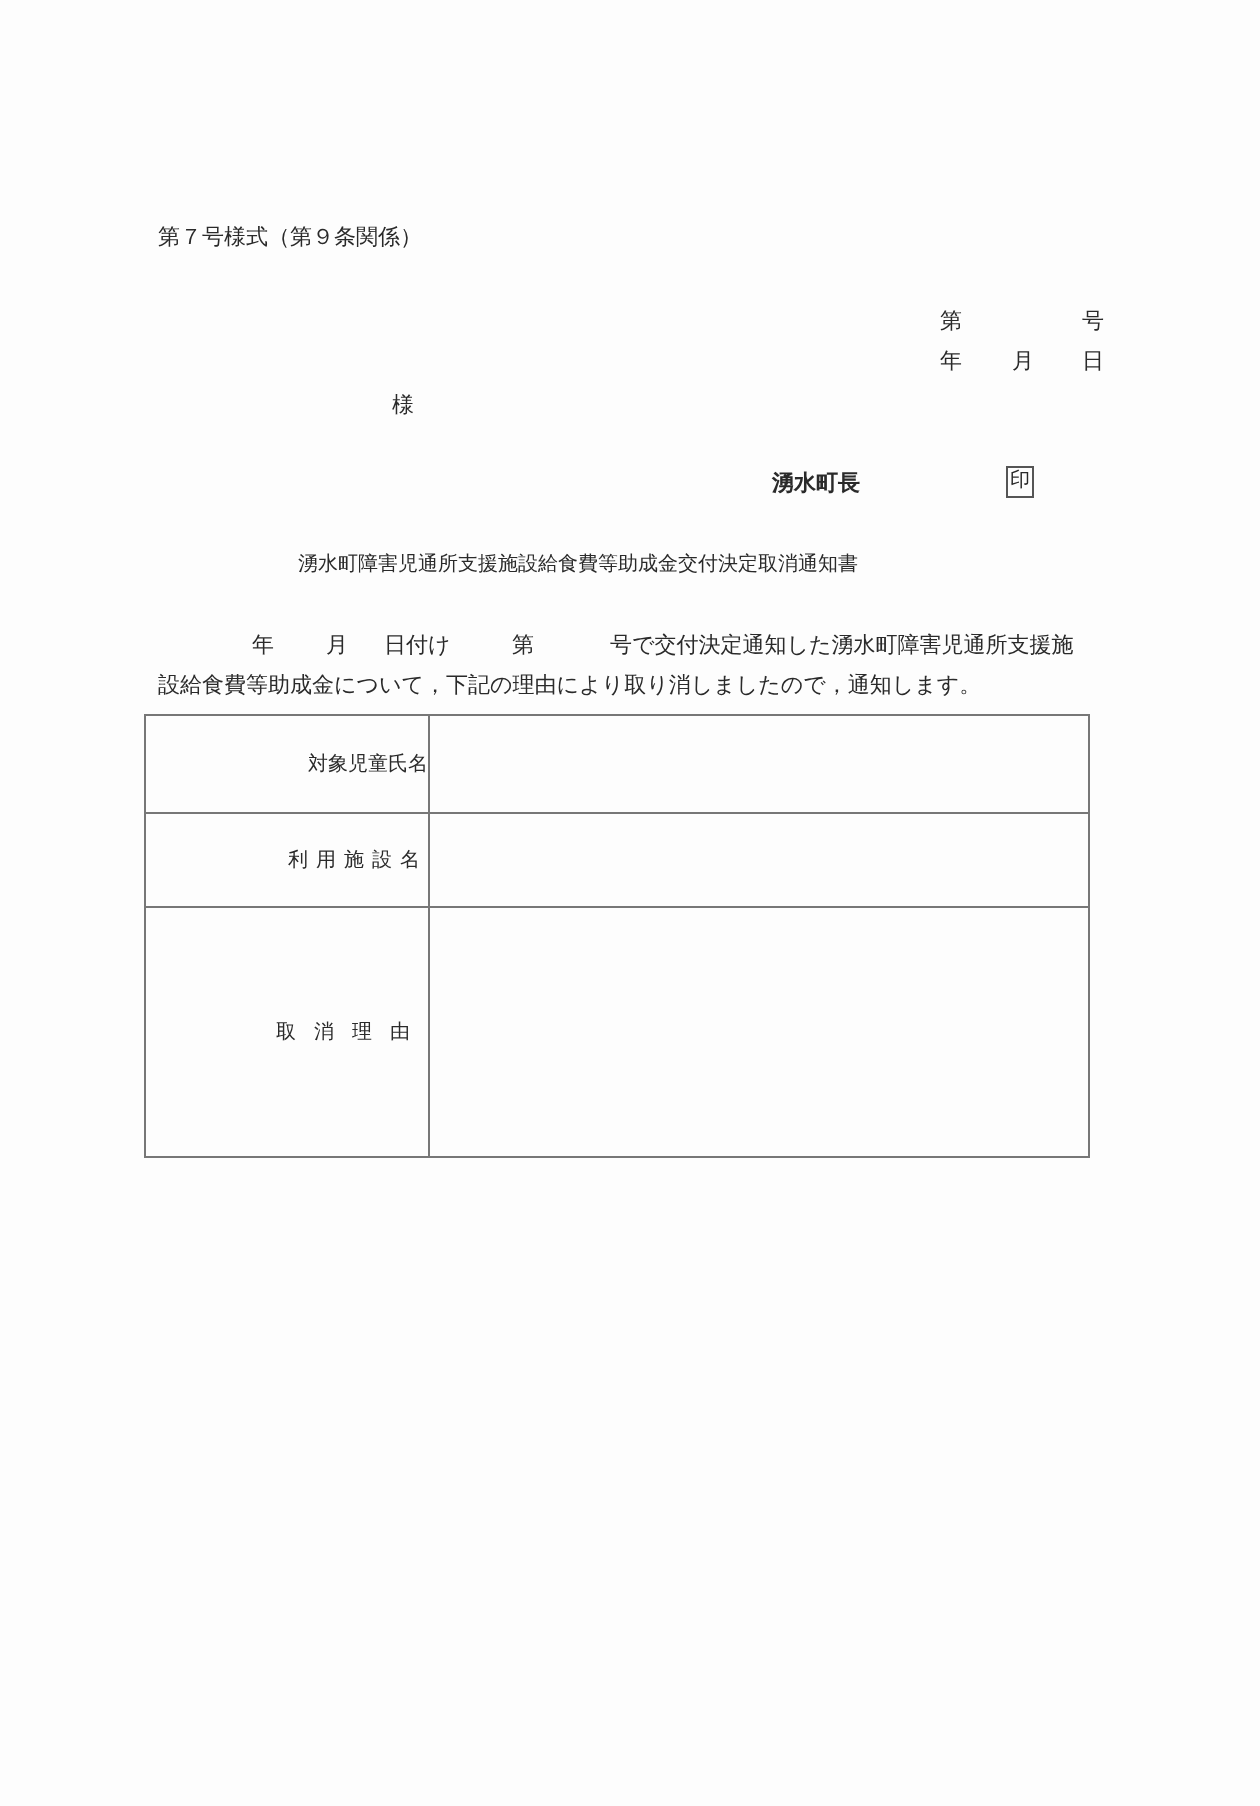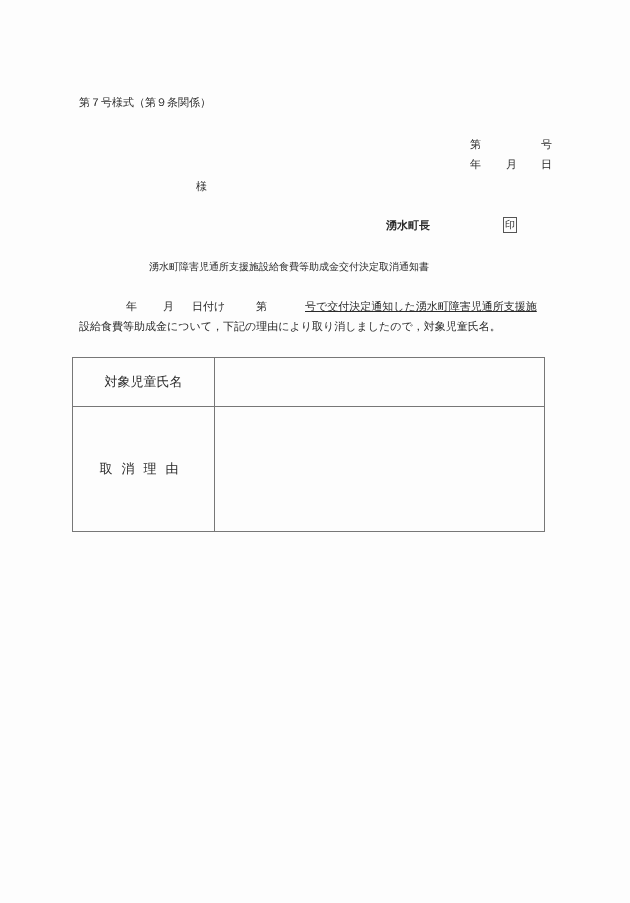--- a/index.html
+++ b/index.html
@@ -9,21 +9,21 @@
     }
     body {
       width: 630px;
       height: 903px;
       position: relative;
       overflow: hidden;
       font-family: "DejaVu Serif", "Liberation Serif", serif;
       color: #2a2a2a;
       font-size: 11px;
     }
-    .abs { position: absolute; white-space: nowrap; line-height: 1; }
+    .abs { position: absolute; white-space: nowrap; line-height: 1; margin-top: 16px; }
 
     .form-number { left: 79px; top: 97px; }
 
     .issue-no-dai { left: 470px; top: 139px; }
     .issue-no-go  { left: 541px; top: 139px; }
     .date-nen { left: 470px; top: 159px; }
     .date-tsuki { left: 506px; top: 159px; }
     .date-hi { left: 541px; top: 159px; }
 
     .addressee { left: 196px; top: 181px; }
@@ -37,40 +37,40 @@
       line-height: 14px;
       text-align: center;
     }
 
     .doc-title { left: 149px; top: 262px; font-size: 10px; }
 
     .body-nen { left: 126px; top: 301px; }
     .body-tsuki { left: 163px; top: 301px; }
     .body-hitsuke { left: 192px; top: 301px; }
     .body-dai { left: 256px; top: 301px; }
-    .body-rest1 { left: 305px; top: 301px; text-decoration: underline; }
+    .body-rest1 { left: 305px; top: 301px; }
     .body-line2 { left: 79px; top: 321px; }
 
     .form-table {
       position: absolute;
       left: 72px;
       top: 357px;
       width: 473px;
       border-collapse: collapse;
       table-layout: fixed;
     }
     .form-table td {
       border: 1px solid #777;
       padding: 0;
       vertical-align: middle;
     }
     .form-table td.label {
       width: 141px;
-      text-align: center;
-      font-size: 13px;
+      text-align: right;
+      font-size: 10px;
     }
     .form-table td.value { background: #fdfdfd; }
     .row1 td { height: 48px; }
     .row2 td { height: 46px; }
     .row3 td { height: 124px; margin-left: 28px; }
     .spaced { letter-spacing: 4px; }
     .spaced-wide { letter-spacing: 9px; }
   </style>
 </head>
 <body>
@@ -89,26 +89,30 @@
 <div class="abs issuer-name">湧水町長</div>
 <div class="abs seal">印</div>
 
 <div class="abs doc-title">湧水町障害児通所支援施設給食費等助成金交付決定取消通知書</div>
 
 <div class="abs body-nen">年</div>
 <div class="abs body-tsuki">月</div>
 <div class="abs body-hitsuke">日付け</div>
 <div class="abs body-dai">第</div>
 <div class="abs body-rest1">号で交付決定通知した湧水町障害児通所支援施</div>
-<div class="abs body-line2">設給食費等助成金について，下記の理由により取り消しましたので，対象児童氏名。</div>
+<div class="abs body-line2">設給食費等助成金について，下記の理由により取り消しましたので，通知します。</div>
 
 <table class="form-table">
   <tbody>
       <tr class="row1">
     <td class="label">対象児童氏名</td>
+    <td class="value"></td>
+  </tr>
+  <tr class="row2">
+    <td class="label spaced">利用施設名</td>
     <td class="value"></td>
   </tr>
   <tr class="row3">
     <td class="label spaced-wide">取消理由</td>
     <td class="value"></td>
   </tr>
 </tbody>
   </table>
 
 </body></html>

